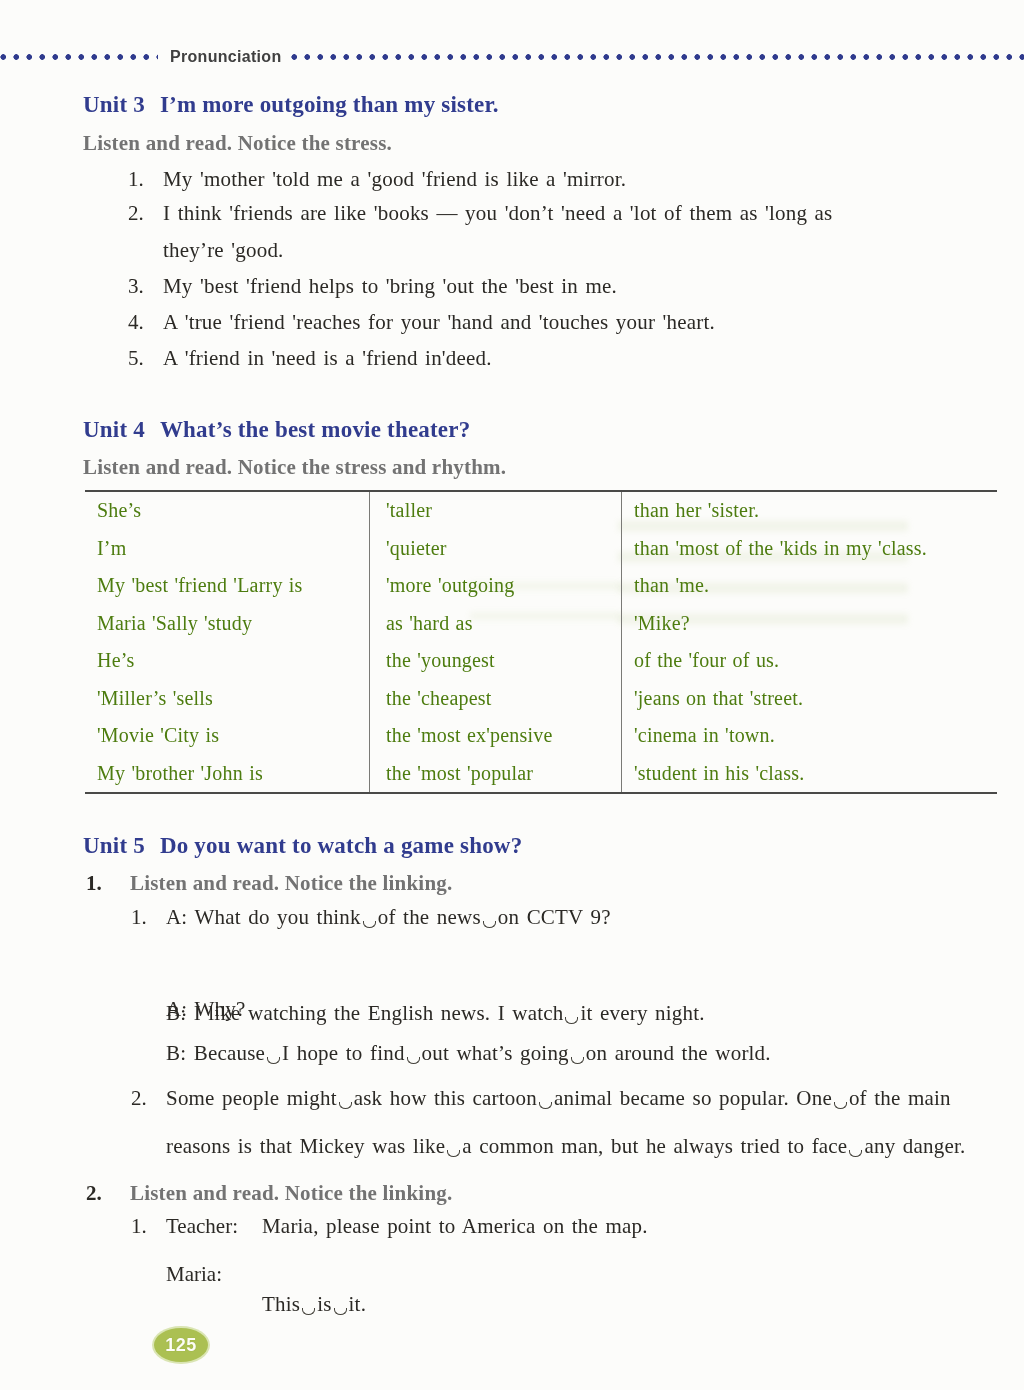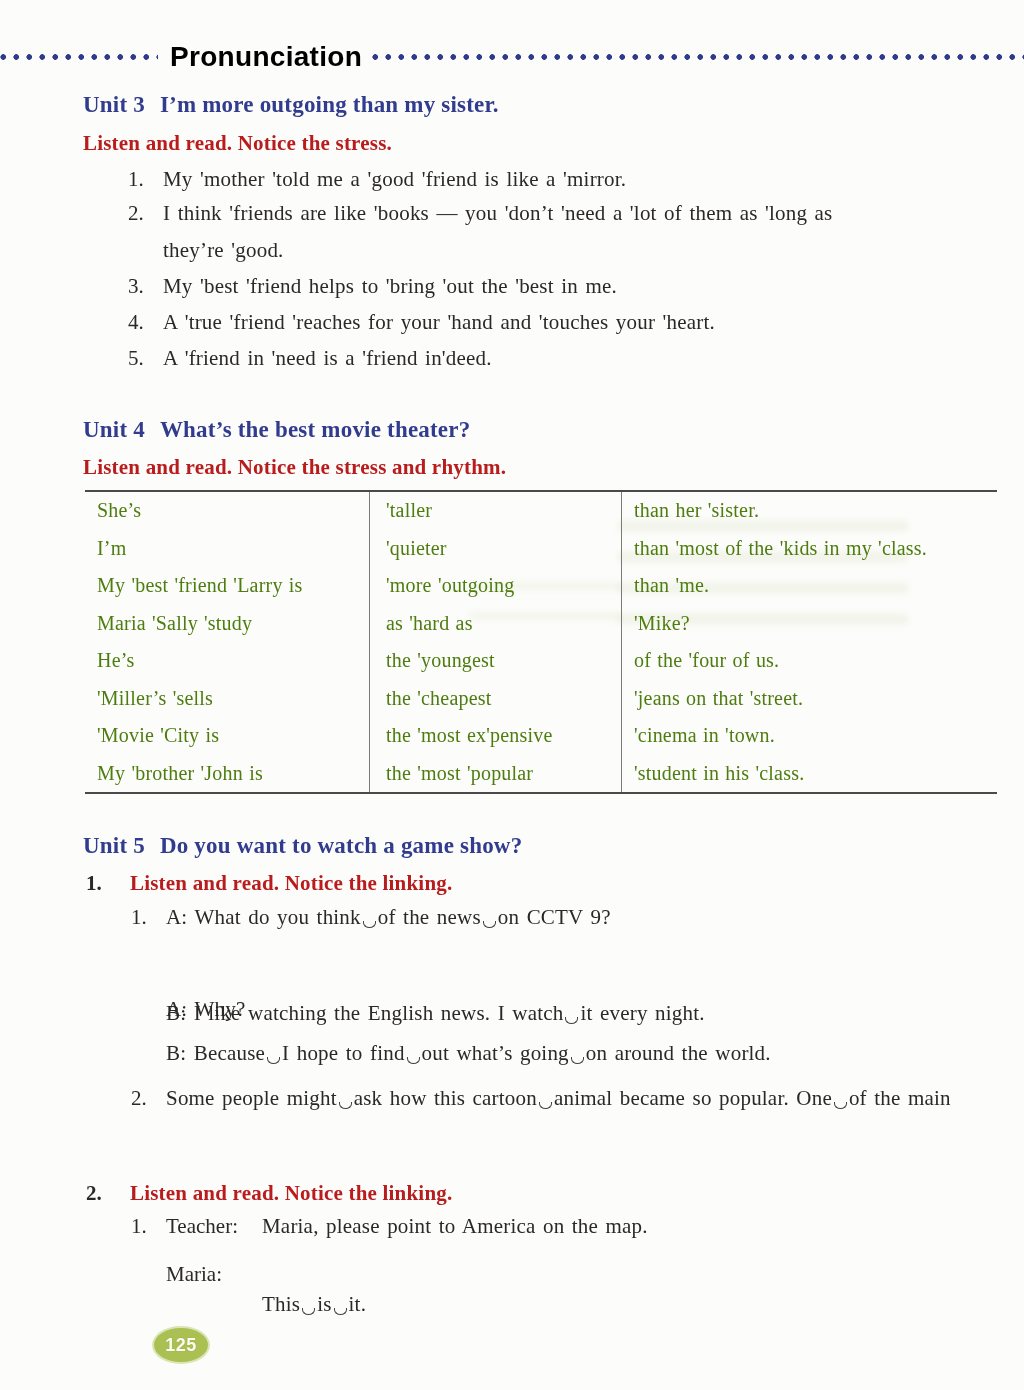--- a/index.html
+++ b/index.html
@@ -12,29 +12,29 @@
 
   
   .dot-row { position:absolute; top:44px; left:0; right:0; height:26px;
              display:flex; align-items:center; }
   .dots { height:8px;
           background-image:radial-gradient(circle at 3.2px 4px, #2f3a8d 2.5px, rgba(0,0,0,0) 3.1px);
           background-size:13px 8px; background-repeat:repeat-x; }
   .dots.left  { width:158px; }
   .dots.right { flex:1; }
   .pron-title { font-family:"Liberation Sans","DejaVu Sans",sans-serif;
-                font-weight:bold; font-size:28px; color:#000000;
+                font-weight:bold; font-size:16px; color:#404040;
                 padding:0 10px 0 12px; letter-spacing:.3px; }
 
   
   .unit-heading { position:absolute; left:83px; font-weight:bold; font-size:23px;
                   color:#313c8e; letter-spacing:.2px; white-space:nowrap; }
   .unit-heading .unit-label { margin-right:15px; }
   .instruction  { position:absolute; font-weight:bold; font-size:21px;
-                  color:#b91c1c; letter-spacing:.2px; white-space:nowrap; }
+                  color:#737373; letter-spacing:.2px; white-space:nowrap; }
   .line { position:absolute; font-size:21px; white-space:nowrap;
           letter-spacing:.2px; word-spacing:2px; color:#2b2925; }
   .num  { position:absolute; font-size:21px; color:#2b2925; }
   .num.bold { font-weight:bold; }
   .speaker { position:absolute; font-size:21px; white-space:nowrap; color:#2b2925; }
 
   
   .tie { display:inline-block; width:11px; height:6px;
          border:1.6px solid #45433c; border-top:none;
          border-radius:0 0 10px 10px / 0 0 8px 8px;
@@ -161,20 +161,21 @@
   <div class="instruction" style="left:130px;top:871px">Listen and read. Notice the linking.</div>
 
   <div class="num" style="left:131px;top:905px">1.</div>
   <div class="line has-ties" style="left:166px;top:905px">A: What do you think<span class="tie"></span>of the news<span class="tie"></span>on CCTV 9?</div>
   <div class="line has-ties" style="left:166px;top:1001px">B: I like watching the English news. I watch<span class="tie"></span>it every night.</div>
   <div class="line has-ties" style="left:166px;top:997px">A: Why?</div>
   <div class="line has-ties" style="left:166px;top:1041px">B: Because<span class="tie"></span>I hope to find<span class="tie"></span>out what’s going<span class="tie"></span>on around the world.</div>
 
   <div class="num" style="left:131px;top:1086px">2.</div>
   <div class="line has-ties" style="left:166px;top:1086px">Some people might<span class="tie"></span>ask how this cartoon<span class="tie"></span>animal became so popular. One<span class="tie"></span>of the main</div>
+  <div class="line has-ties" style="left:166px;top:1134px">reasons is that Mickey was like<span class="tie"></span>a common man, but he always tried to face<span class="tie"></span>any danger.</div>
 
   <div class="num bold" style="left:86px;top:1181px">2.</div>
   <div class="instruction" style="left:130px;top:1181px">Listen and read. Notice the linking.</div>
 
   <div class="num" style="left:131px;top:1214px">1.</div>
   <div class="speaker" style="left:166px;top:1214px">Teacher:</div>
   <div class="line" style="left:262px;top:1214px">Maria, please point to America on the map.</div>
 
   <div class="speaker" style="left:166px;top:1262px">Maria:</div>
   <div class="line has-ties" style="left:262px;top:1292px">This<span class="tie"></span>is<span class="tie"></span>it.</div>

